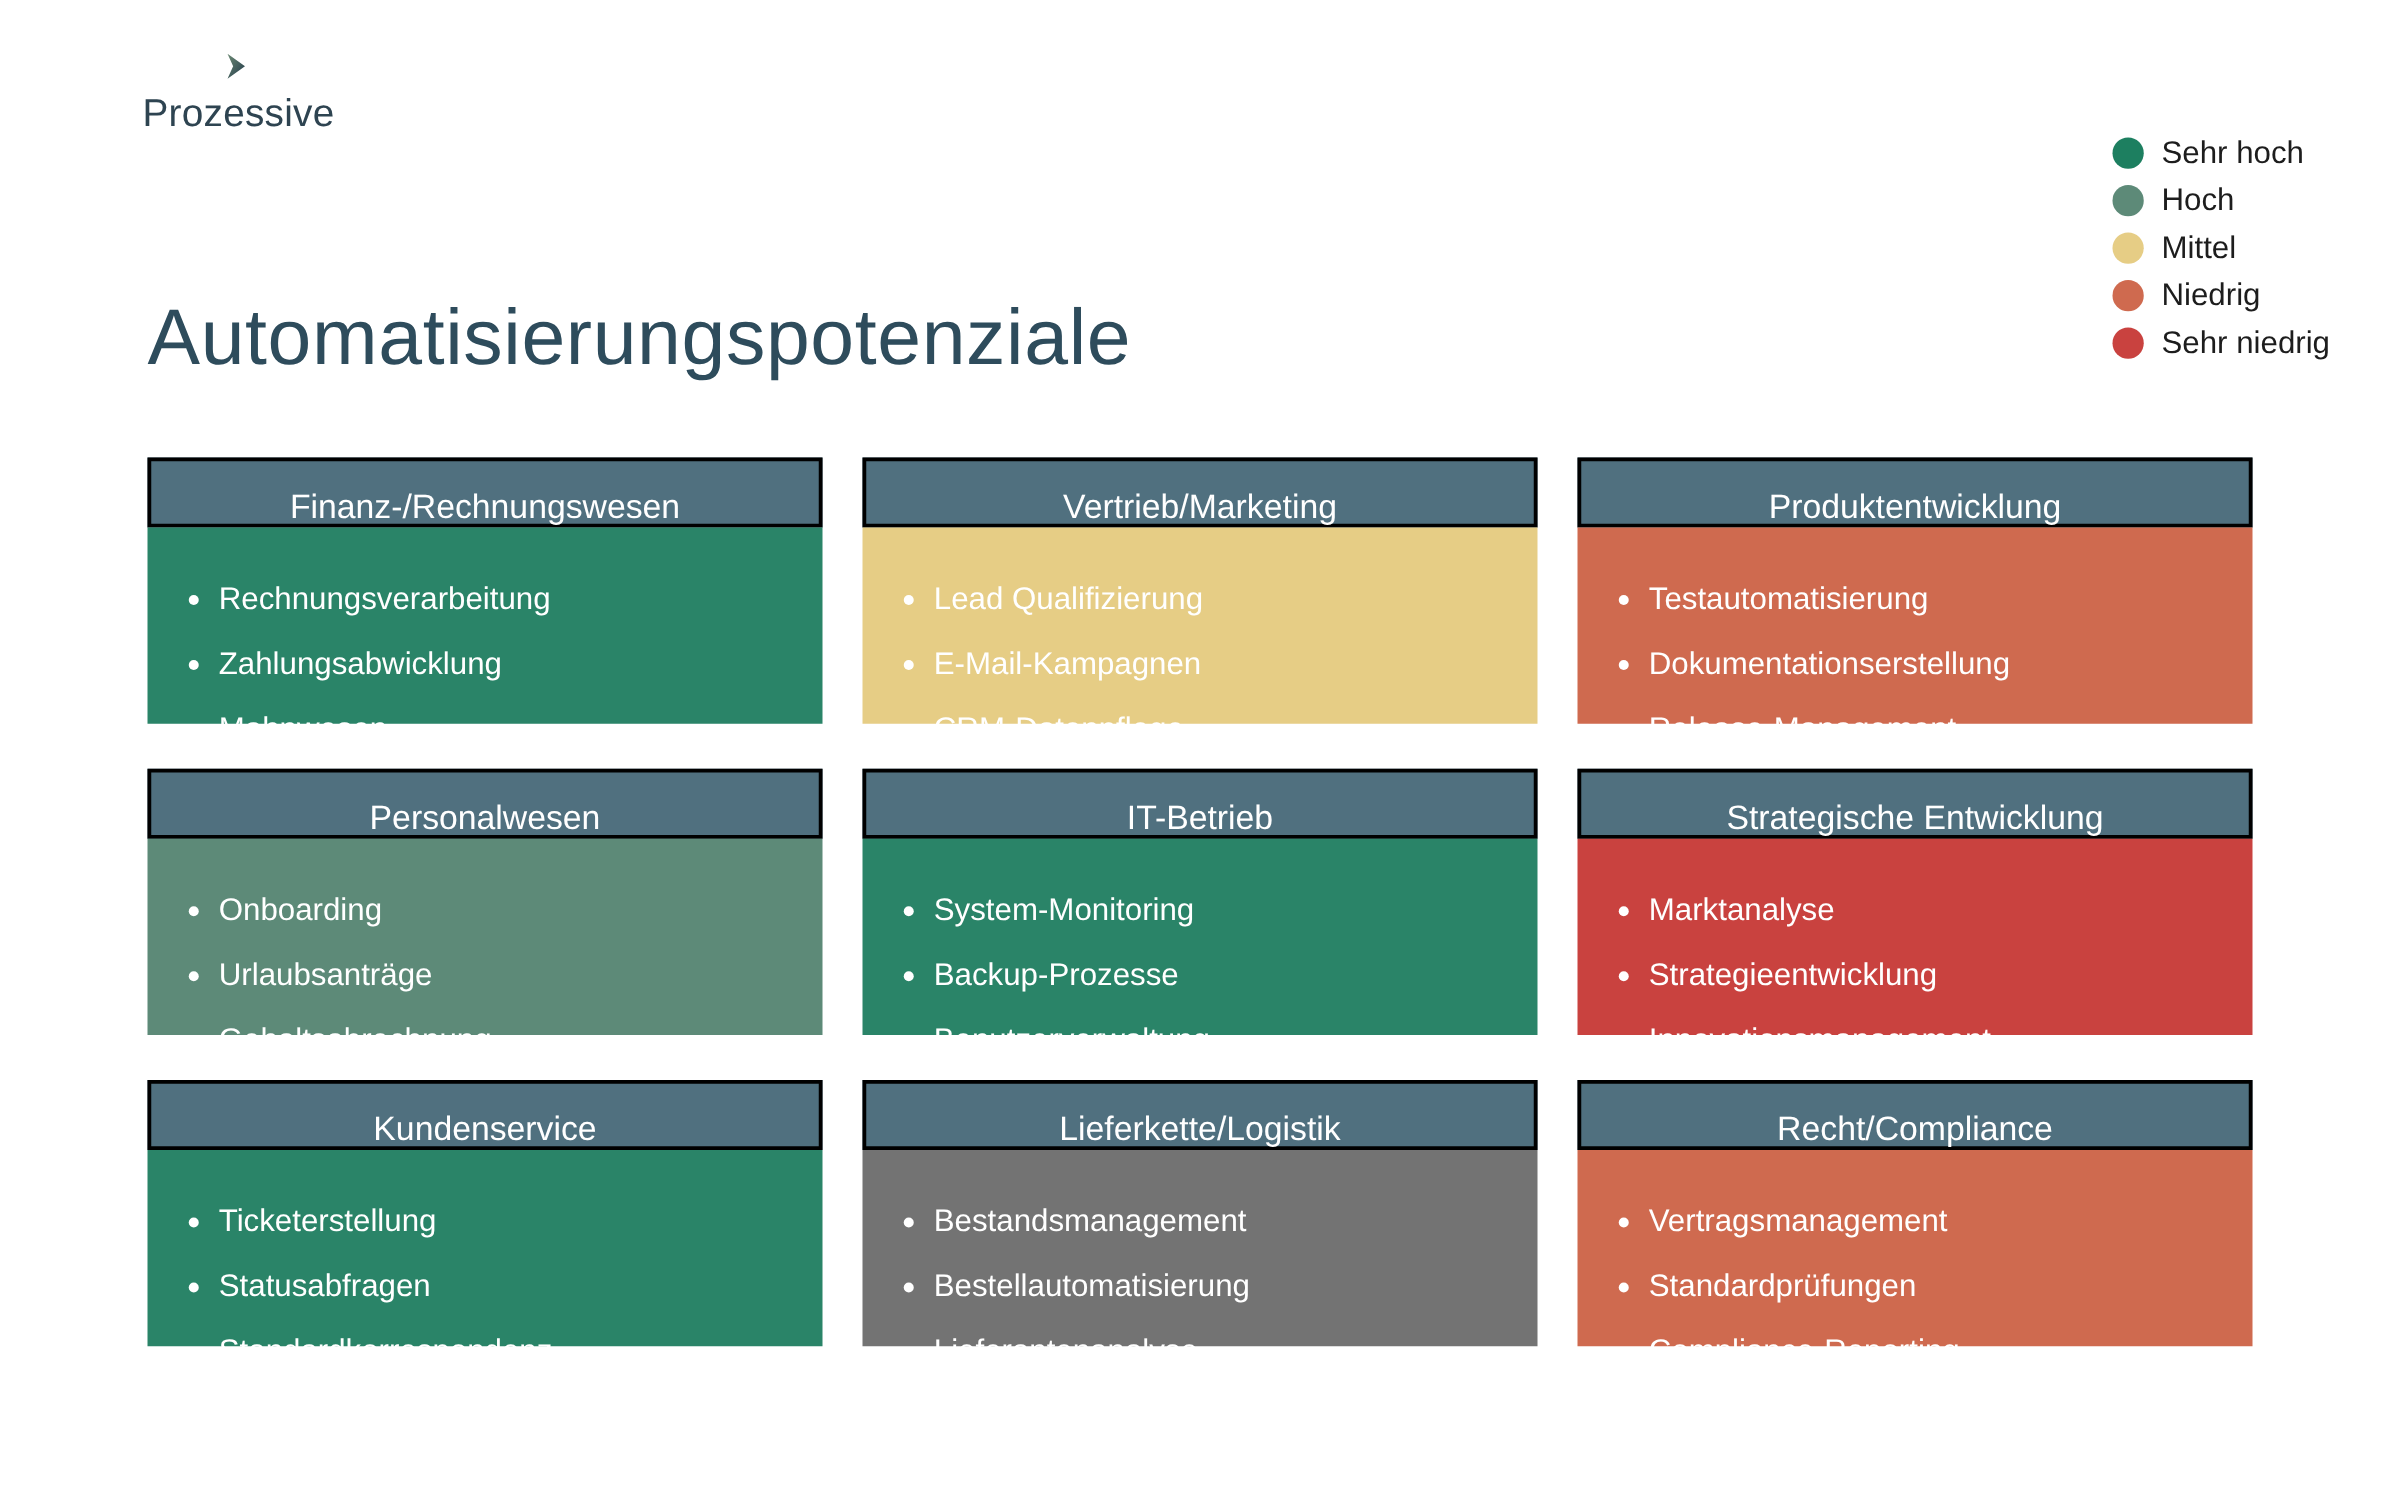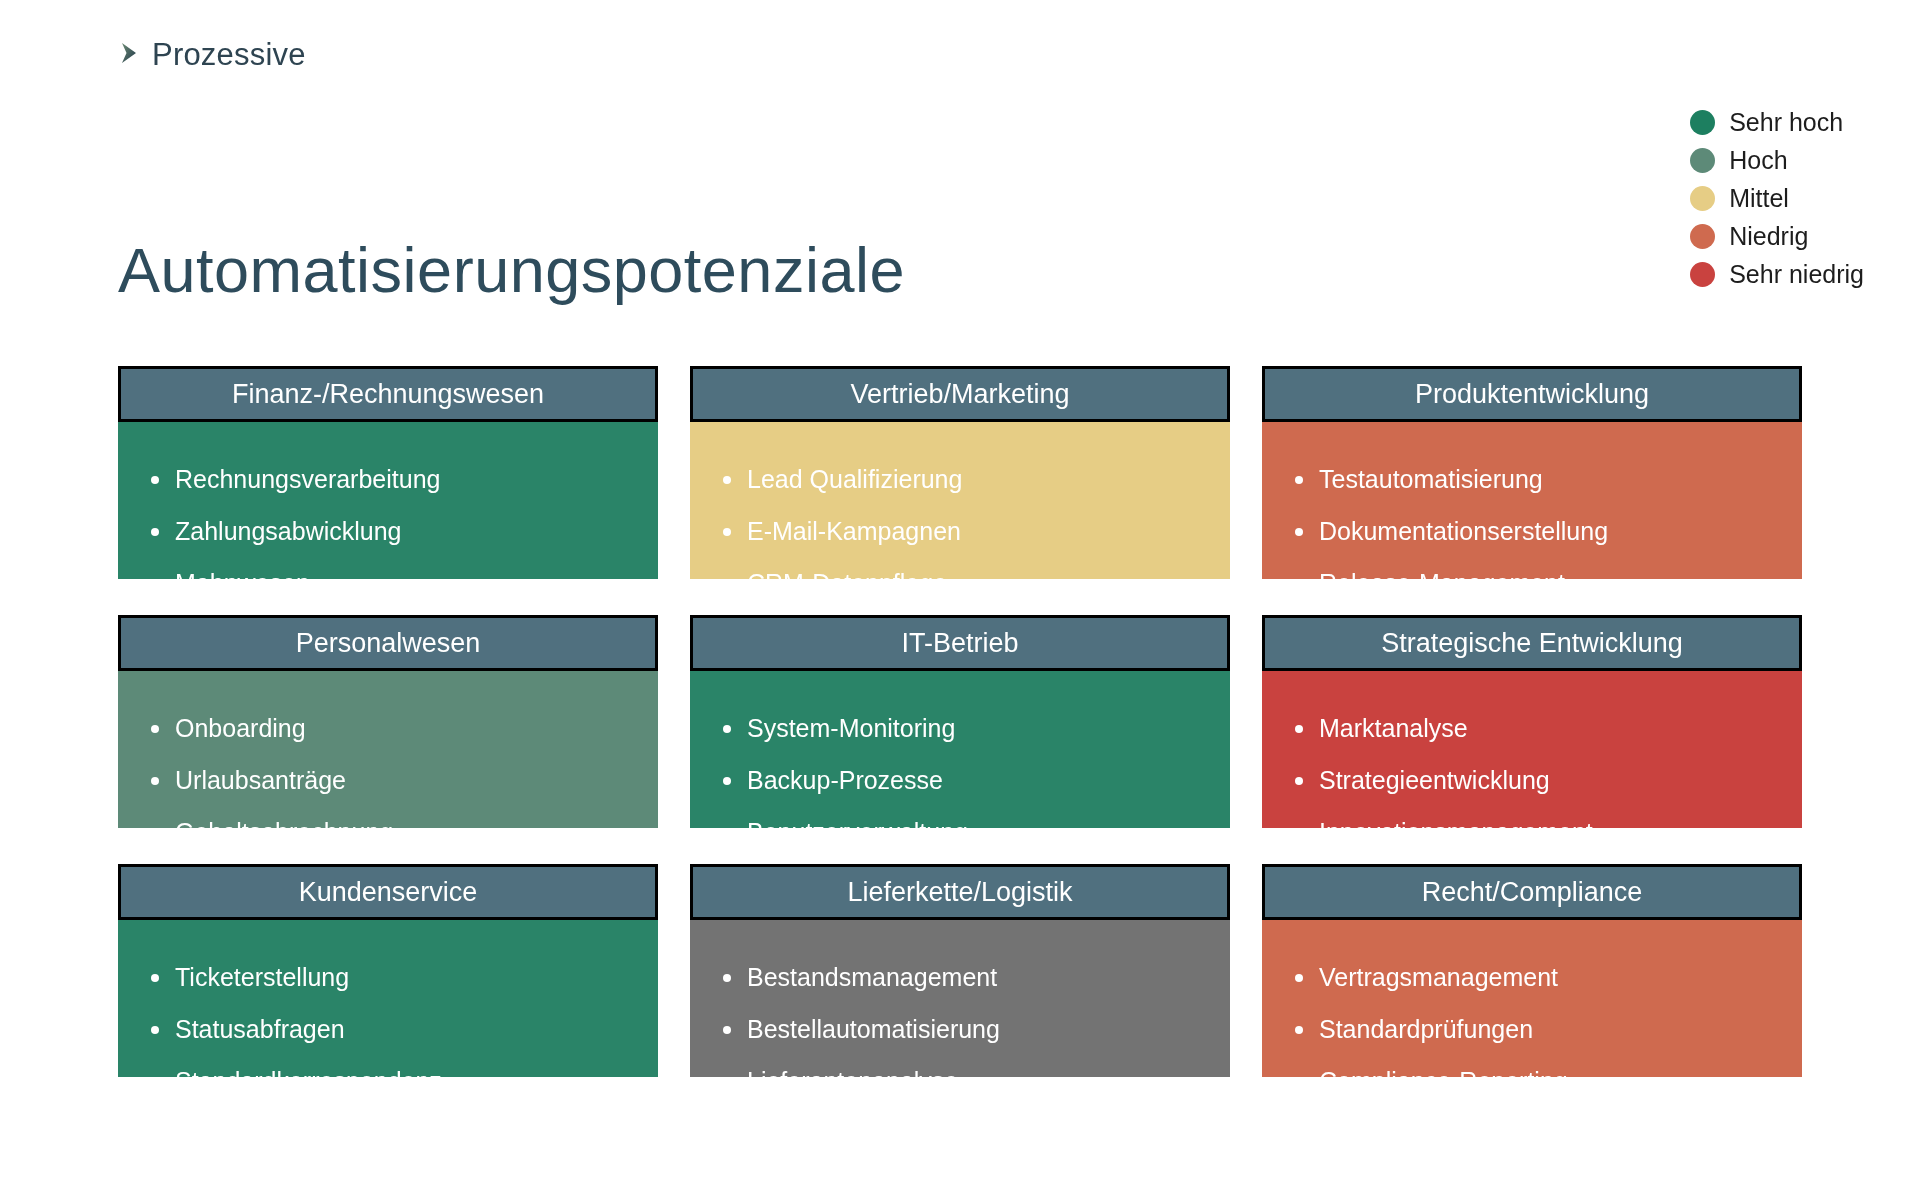--- a/index.html
+++ b/index.html
@@ -16,20 +16,21 @@
   }
 
   
   .brand {
     position: absolute;
     left: 114px;
     top: 36px;
     display: flex;
     align-items: center;
     gap: 4px;
+    flex-direction: column;
   }
   .brand-mark {
     width: 34px;
     height: 34px;
     display: block;
   }
   .brand-name {
     font-size: 31px;
     letter-spacing: 0.2px;
     color: #2e4451;
@@ -95,21 +96,21 @@
     width: 540px;
     display: flex;
     flex-direction: column;
   }
   .card-header {
     height: 56px;
     background: #50707f;
     border: 3px solid #000000;
     box-sizing: border-box;
     display: flex;
-    align-items: center;
+    align-items: flex-end;
     justify-content: center;
   }
   .card-header-title {
     font-size: 27px;
     color: #ffffff;
     font-weight: 400;
     line-height: 1;
     white-space: nowrap;
   }
   .card-body {

